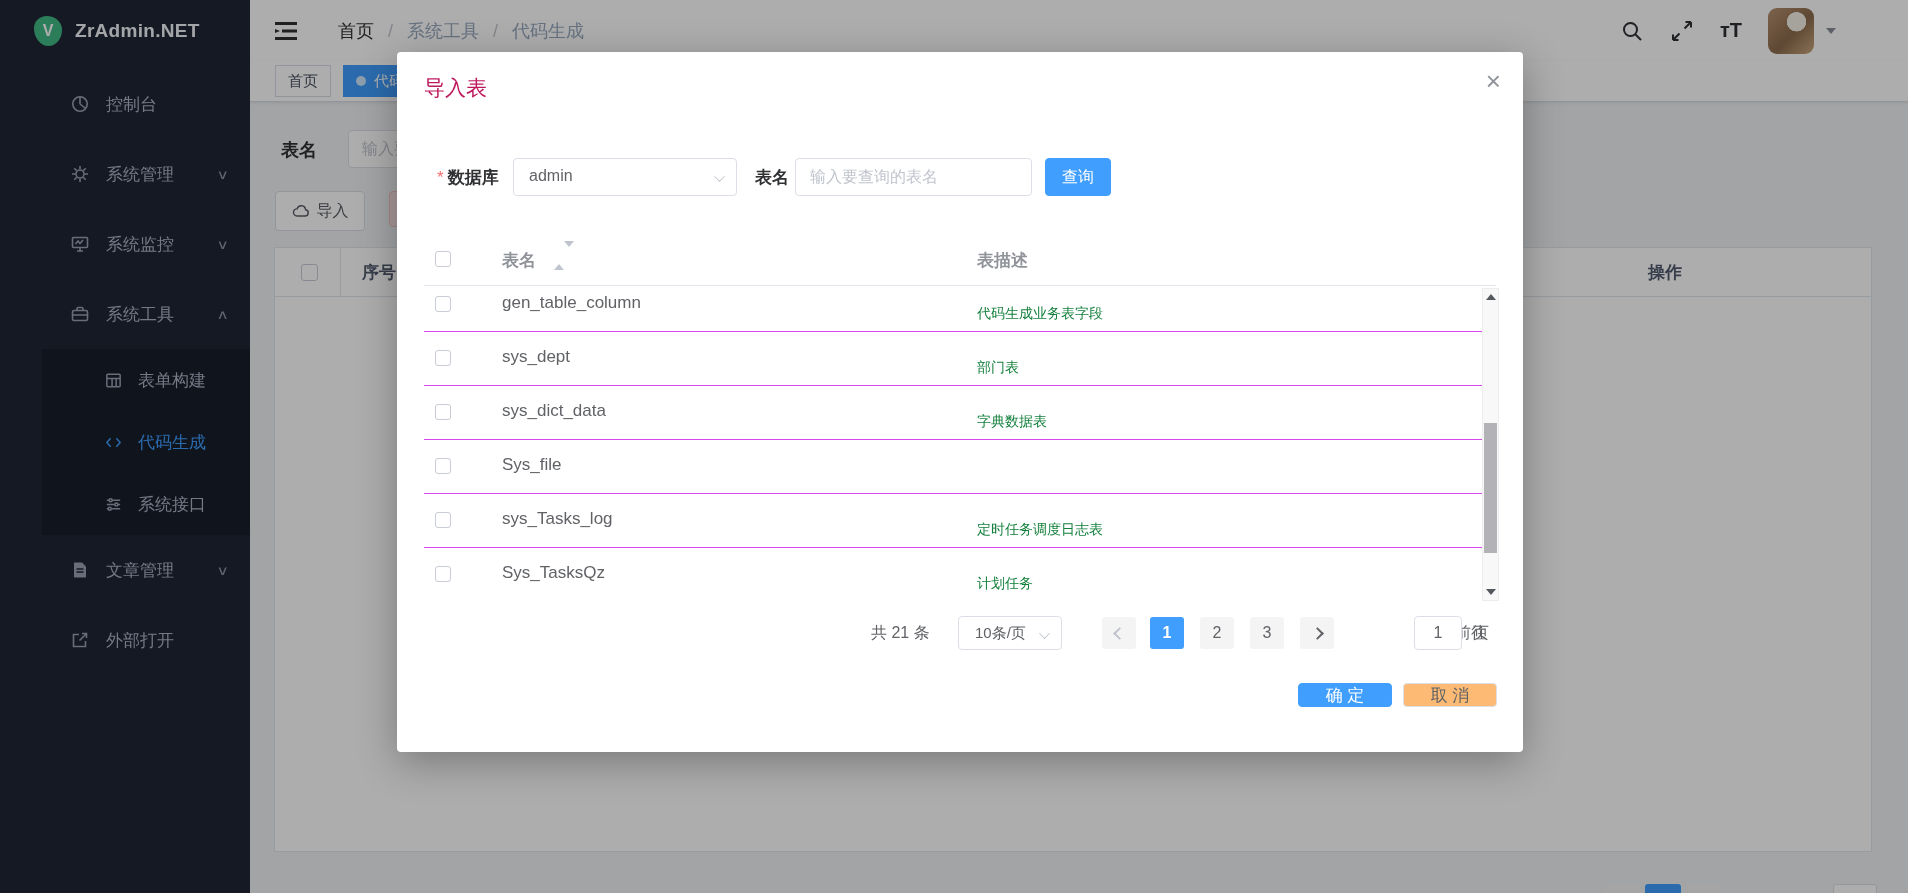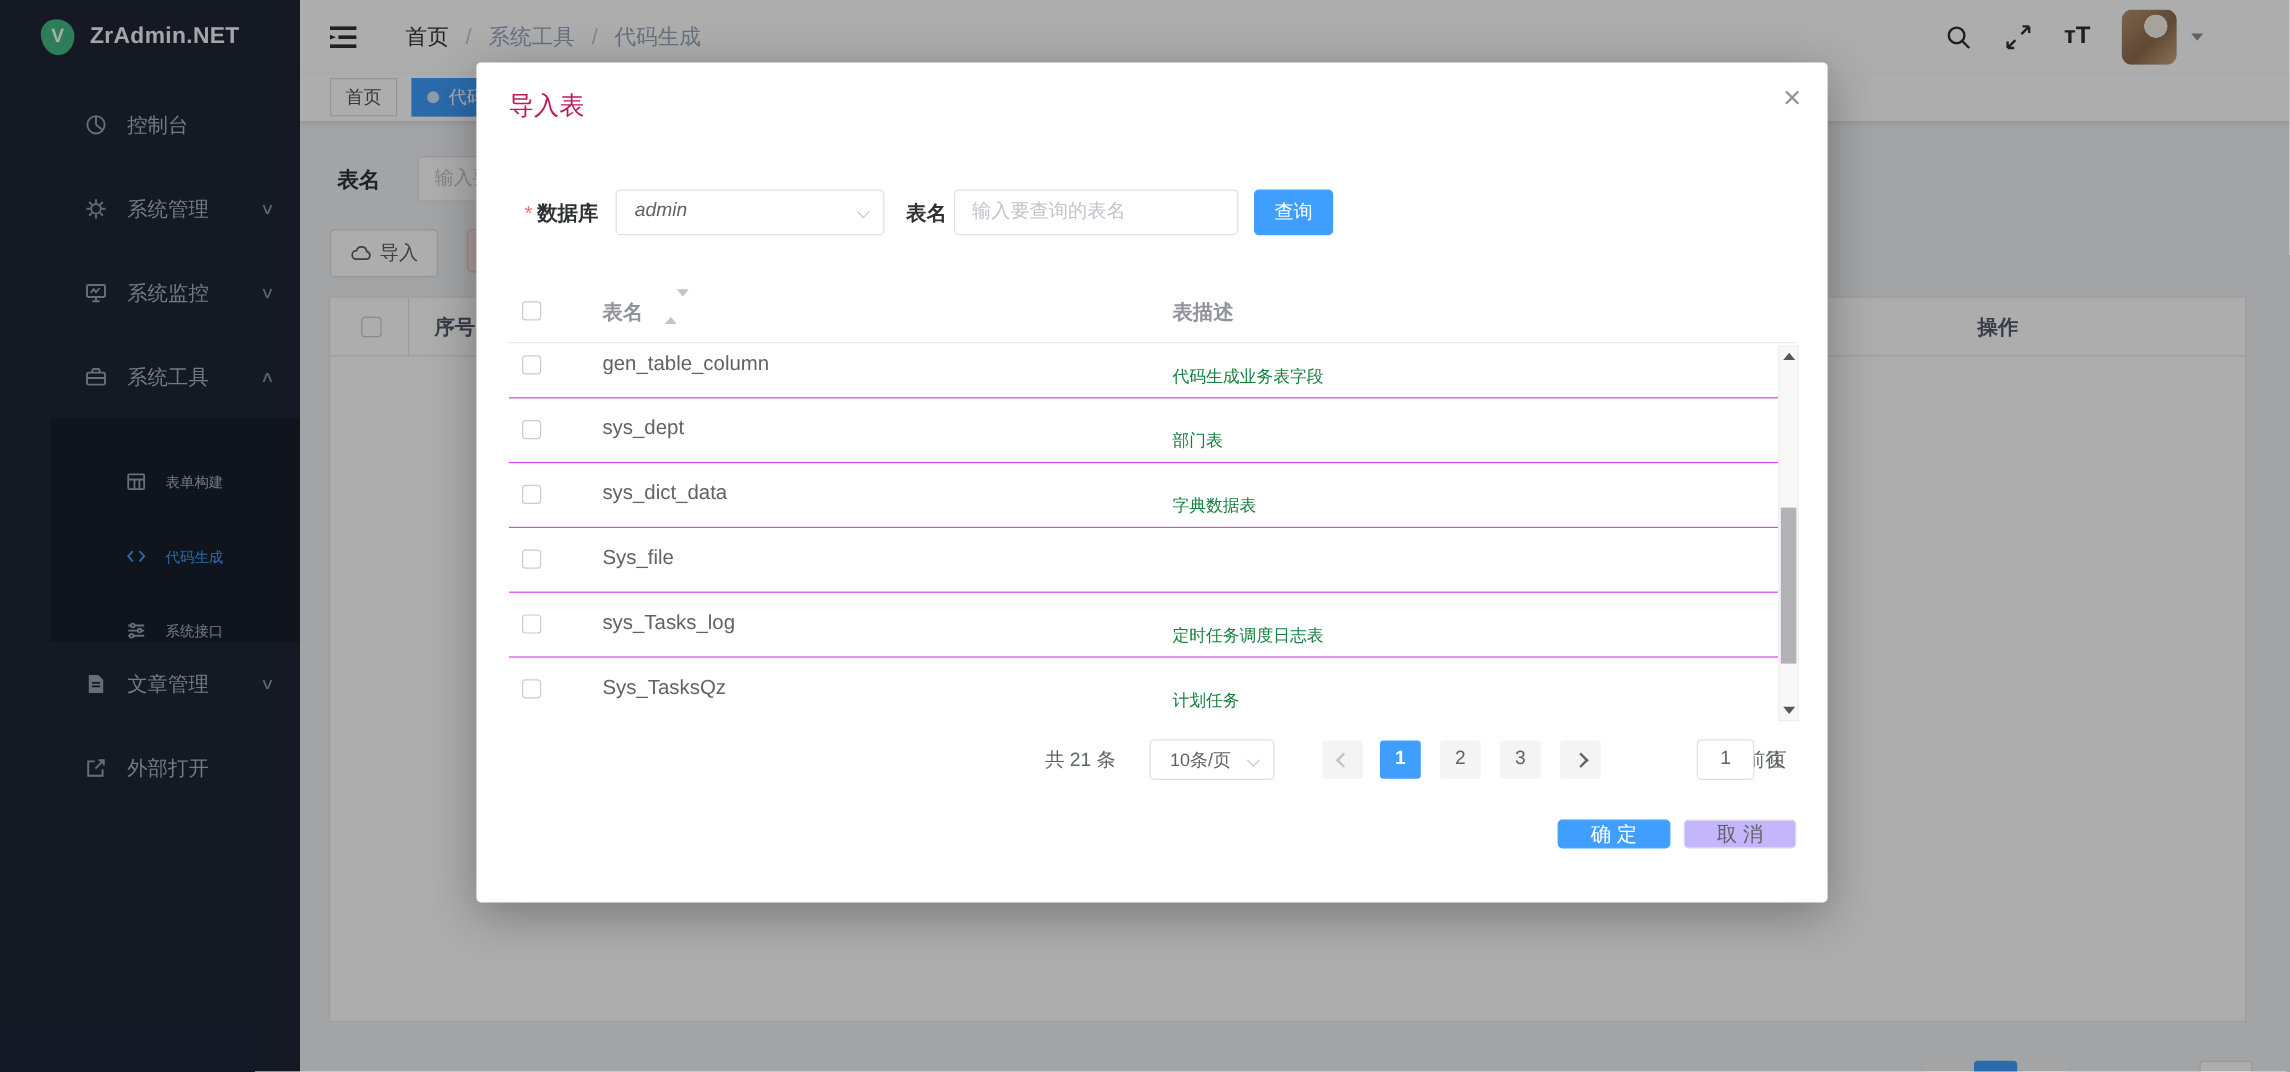--- a/index.html
+++ b/index.html
@@ -10,21 +10,21 @@
   .sidebar { position:absolute; left:0; top:0; width:250px; height:893px; background:#1e2636; z-index:10; }
   .logo-row { height:61px; display:flex; align-items:center; padding-left:34px; }
   .logo-blob { width:28px; height:30px; background:#42b983; border-radius:46% 54% 48% 52%/40% 46% 54% 60%;
                display:flex; align-items:center; justify-content:center; color:#fff; font-weight:bold; font-size:16px; }
   .logo-text { color:#f2f4f8; font-size:19px; font-weight:bold; margin-left:13px; letter-spacing:.3px; }
   .menu { margin-top:8px;margin-left:42px; }
   .mi { height:70px; display:flex; align-items:center; padding:0 22px 0 28px; color:#aab4c4; font-size:17px; cursor:pointer; position:relative; }
   .mi .ic { width:20px; height:20px; margin-right:16px; flex:0 0 20px; color:#99a3b3; }
   .mi .chev { margin-left:auto; color:#8a93a3; font-size:13px; transform:scale(1.3,1); }
   .submenu { background:#171e2b; }
-  .smi { height:62px; display:flex; align-items:flex-end; padding-left:62px; color:#aab4c4; font-size:12px; cursor:pointer; }
+  .smi { height:62px; display:flex; align-items:center; padding-left:62px; color:#aab4c4; font-size:17px; cursor:pointer; }
   .smi .ic { width:19px; height:19px; margin-right:15px; color:#99a3b3; }
   .smi.active, .smi.active .ic { color:#409eff; }
   svg.lineic { fill:none; stroke:currentColor; stroke-width:1.6; }
 
   
   .navbar { position:absolute; left:250px; top:0; right:0; height:61px; background:#fff; display:flex; align-items:center; padding:0 24px; z-index:5; }
   .hamburger { width:24px; height:20px; color:#303133; cursor:pointer; }
   .breadcrumb { margin-left:40px; font-size:18px; }
   .breadcrumb .bc1 { color:#303133; }
   .breadcrumb .sep { color:#c0c4cc; margin:0 9px; }
@@ -68,21 +68,21 @@
 
   
   .modal { position:absolute; left:397px; top:52px; width:1126px; height:700px; background:#fff; border-radius:4px; box-shadow:0 10px 40px rgba(0,0,0,.3); z-index:60; }
   .m-title { position:absolute; left:27px; top:22px; font-size:21px; color:#be185d; }
   .m-close { position:absolute; right:22px; top:16px; font-size:26px; color:#909399; cursor:pointer; line-height:1; font-weight:300; }
 
   .m-form { position:absolute; left:0; top:106px; width:100%; height:38px; }
   .m-dblabel { position:absolute; left:40px; top:8px; font-size:17px; font-weight:bold; color:#303133; }
   .req { color:#f56c6c; margin-right:4px; font-weight:normal; }
   .m-select { position:absolute; left:116px; top:0; width:224px; height:38px; border:1px solid #dcdfe6; border-radius:4px; background:#fff; cursor:pointer; }
-  .m-select .val { position:absolute; left:15px; top:8px; font-size:16px; color:#606266;font-style:italic; }
+  .m-select .val { position:absolute; left:15px; top:8px; font-size:16px; color:#606266; }
   .chevdn { position:absolute; right:12px; top:13px; width:9px; height:9px; border-right:1.6px solid #c0c4cc; border-bottom:1.6px solid #c0c4cc; transform:rotate(45deg) scale(.85); }
   .m-nmlabel { position:absolute; left:358px; top:8px; font-size:17px; font-weight:bold; color:#303133; }
   .m-input { position:absolute; left:398px; top:0; width:237px; height:38px; border:1px solid #dcdfe6; border-radius:4px; font-size:16px; color:#606266; padding:0 14px; }
   .m-input::placeholder { color:#c0c4cc; }
   .btn-primary { background:#409eff; color:#fff; border:1px solid #409eff; border-radius:4px; font-size:16px; cursor:pointer; }
   .m-search { position:absolute; left:648px; top:0; width:66px; height:38px; }
 
   .m-thead { position:absolute; left:27px; top:183px; width:1072px; height:50px; }
   .m-thead .cb { position:absolute; left:11px; top:16px; width:16px; height:16px; }
   .m-th-name { position:absolute; left:78px; top:14px; font-size:17px; font-weight:bold; color:#909399; }
@@ -113,21 +113,21 @@
   .pbtn.active { background:#409eff; color:#fff; font-weight:bold; }
   .pbtn .pchev { width:9px; height:9px; border-right:2px solid #a8abb2; border-bottom:2px solid #a8abb2; }
   .pchev.left { transform:rotate(135deg); border-color:#c0c4cc; }
   .pchev.right { transform:rotate(-45deg); border-color:#606266; }
   .p-goto-label { position:absolute; left:1032px; top:9px;margin-left:26px; }
   .p-goto { position:absolute; left:1017px; top:2px; width:48px; height:34px; border:1px solid #dcdfe6; border-radius:4px; text-align:center; font-size:16px; color:#606266; }
   .p-page-suffix { position:absolute; left:1076px; top:9px; }
 
   .m-footer-btn { position:absolute; top:631px; height:24px; width:94px; font-size:17px; display:flex; align-items:center; justify-content:center; border-radius:4px; cursor:pointer; }
   .m-confirm { left:901px; background:#409eff; border:1px solid #409eff; color:#fff; }
-  .m-cancel { left:1006px; background:#c4b5fd; border:1px solid #dcdfe6; color:#606266; }
+  .m-cancel { left:1006px; background:#fdba74; border:1px solid #dcdfe6; color:#606266; }
 </style>
 </head>
 <body>
 
 <div class="sidebar">
   <div class="logo-row">
     <div class="logo-blob">
         <span>V</span>
       </div>
     <div class="logo-text">ZrAdmin.NET</div>

